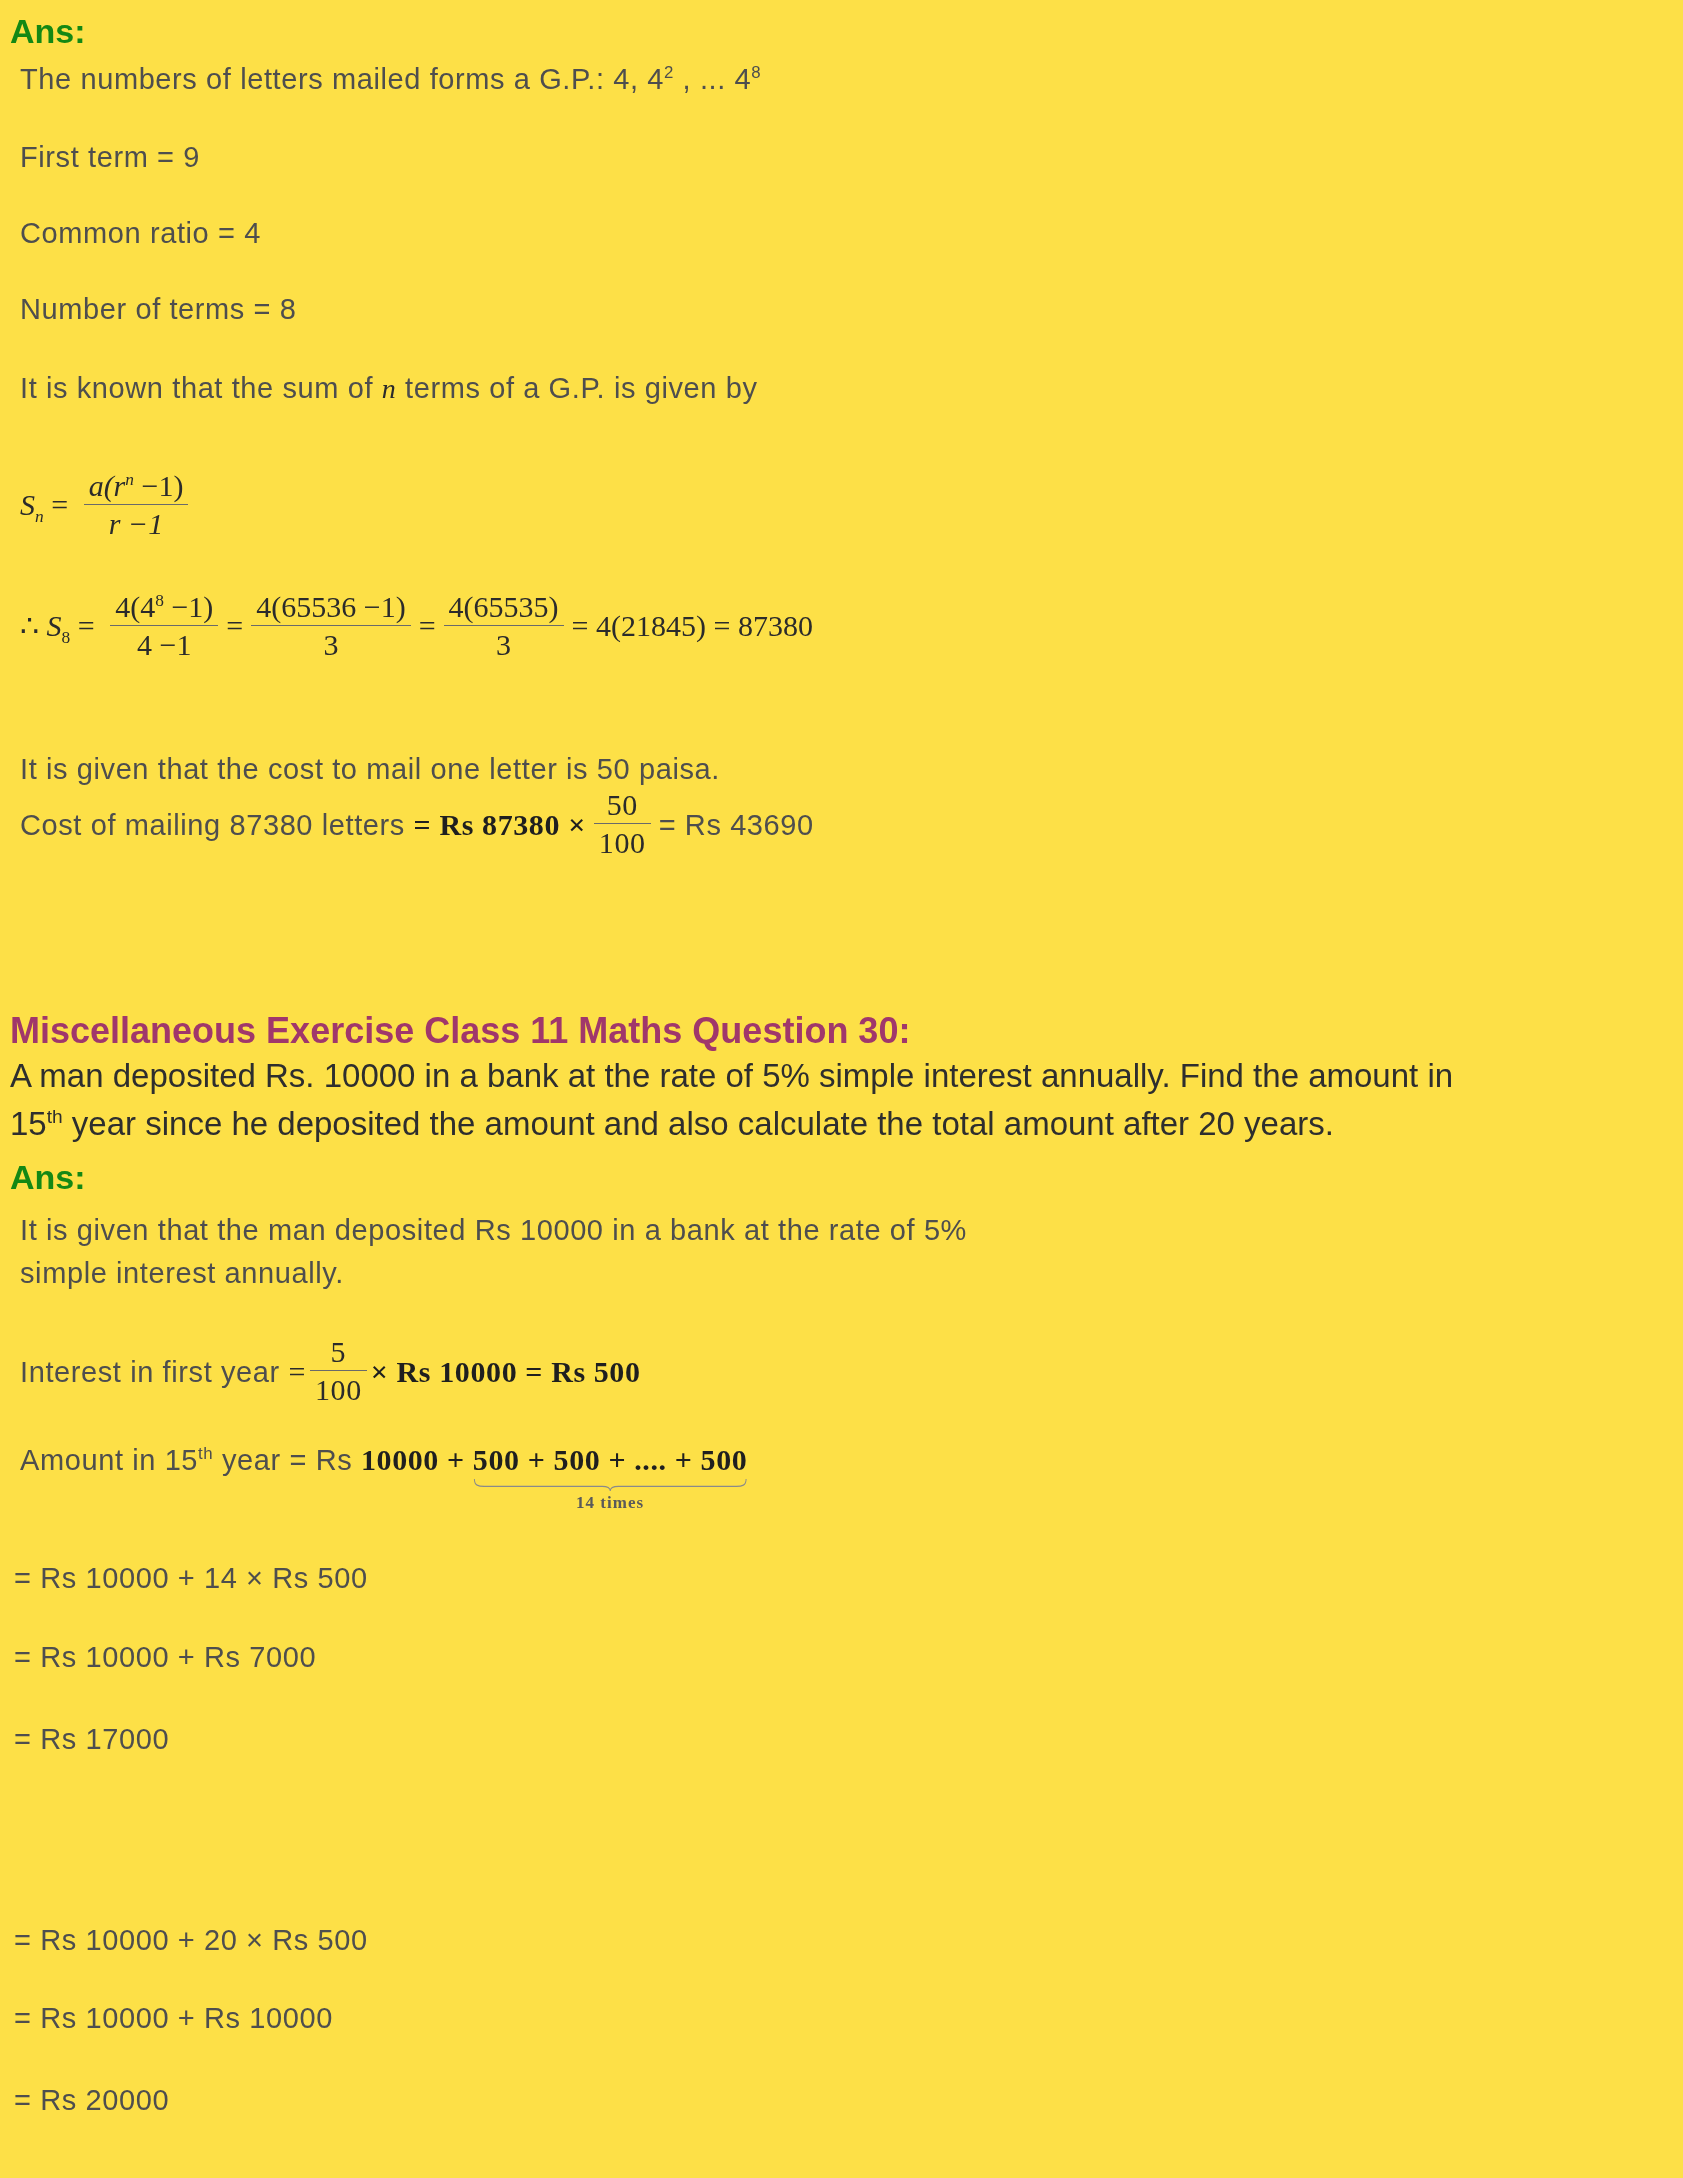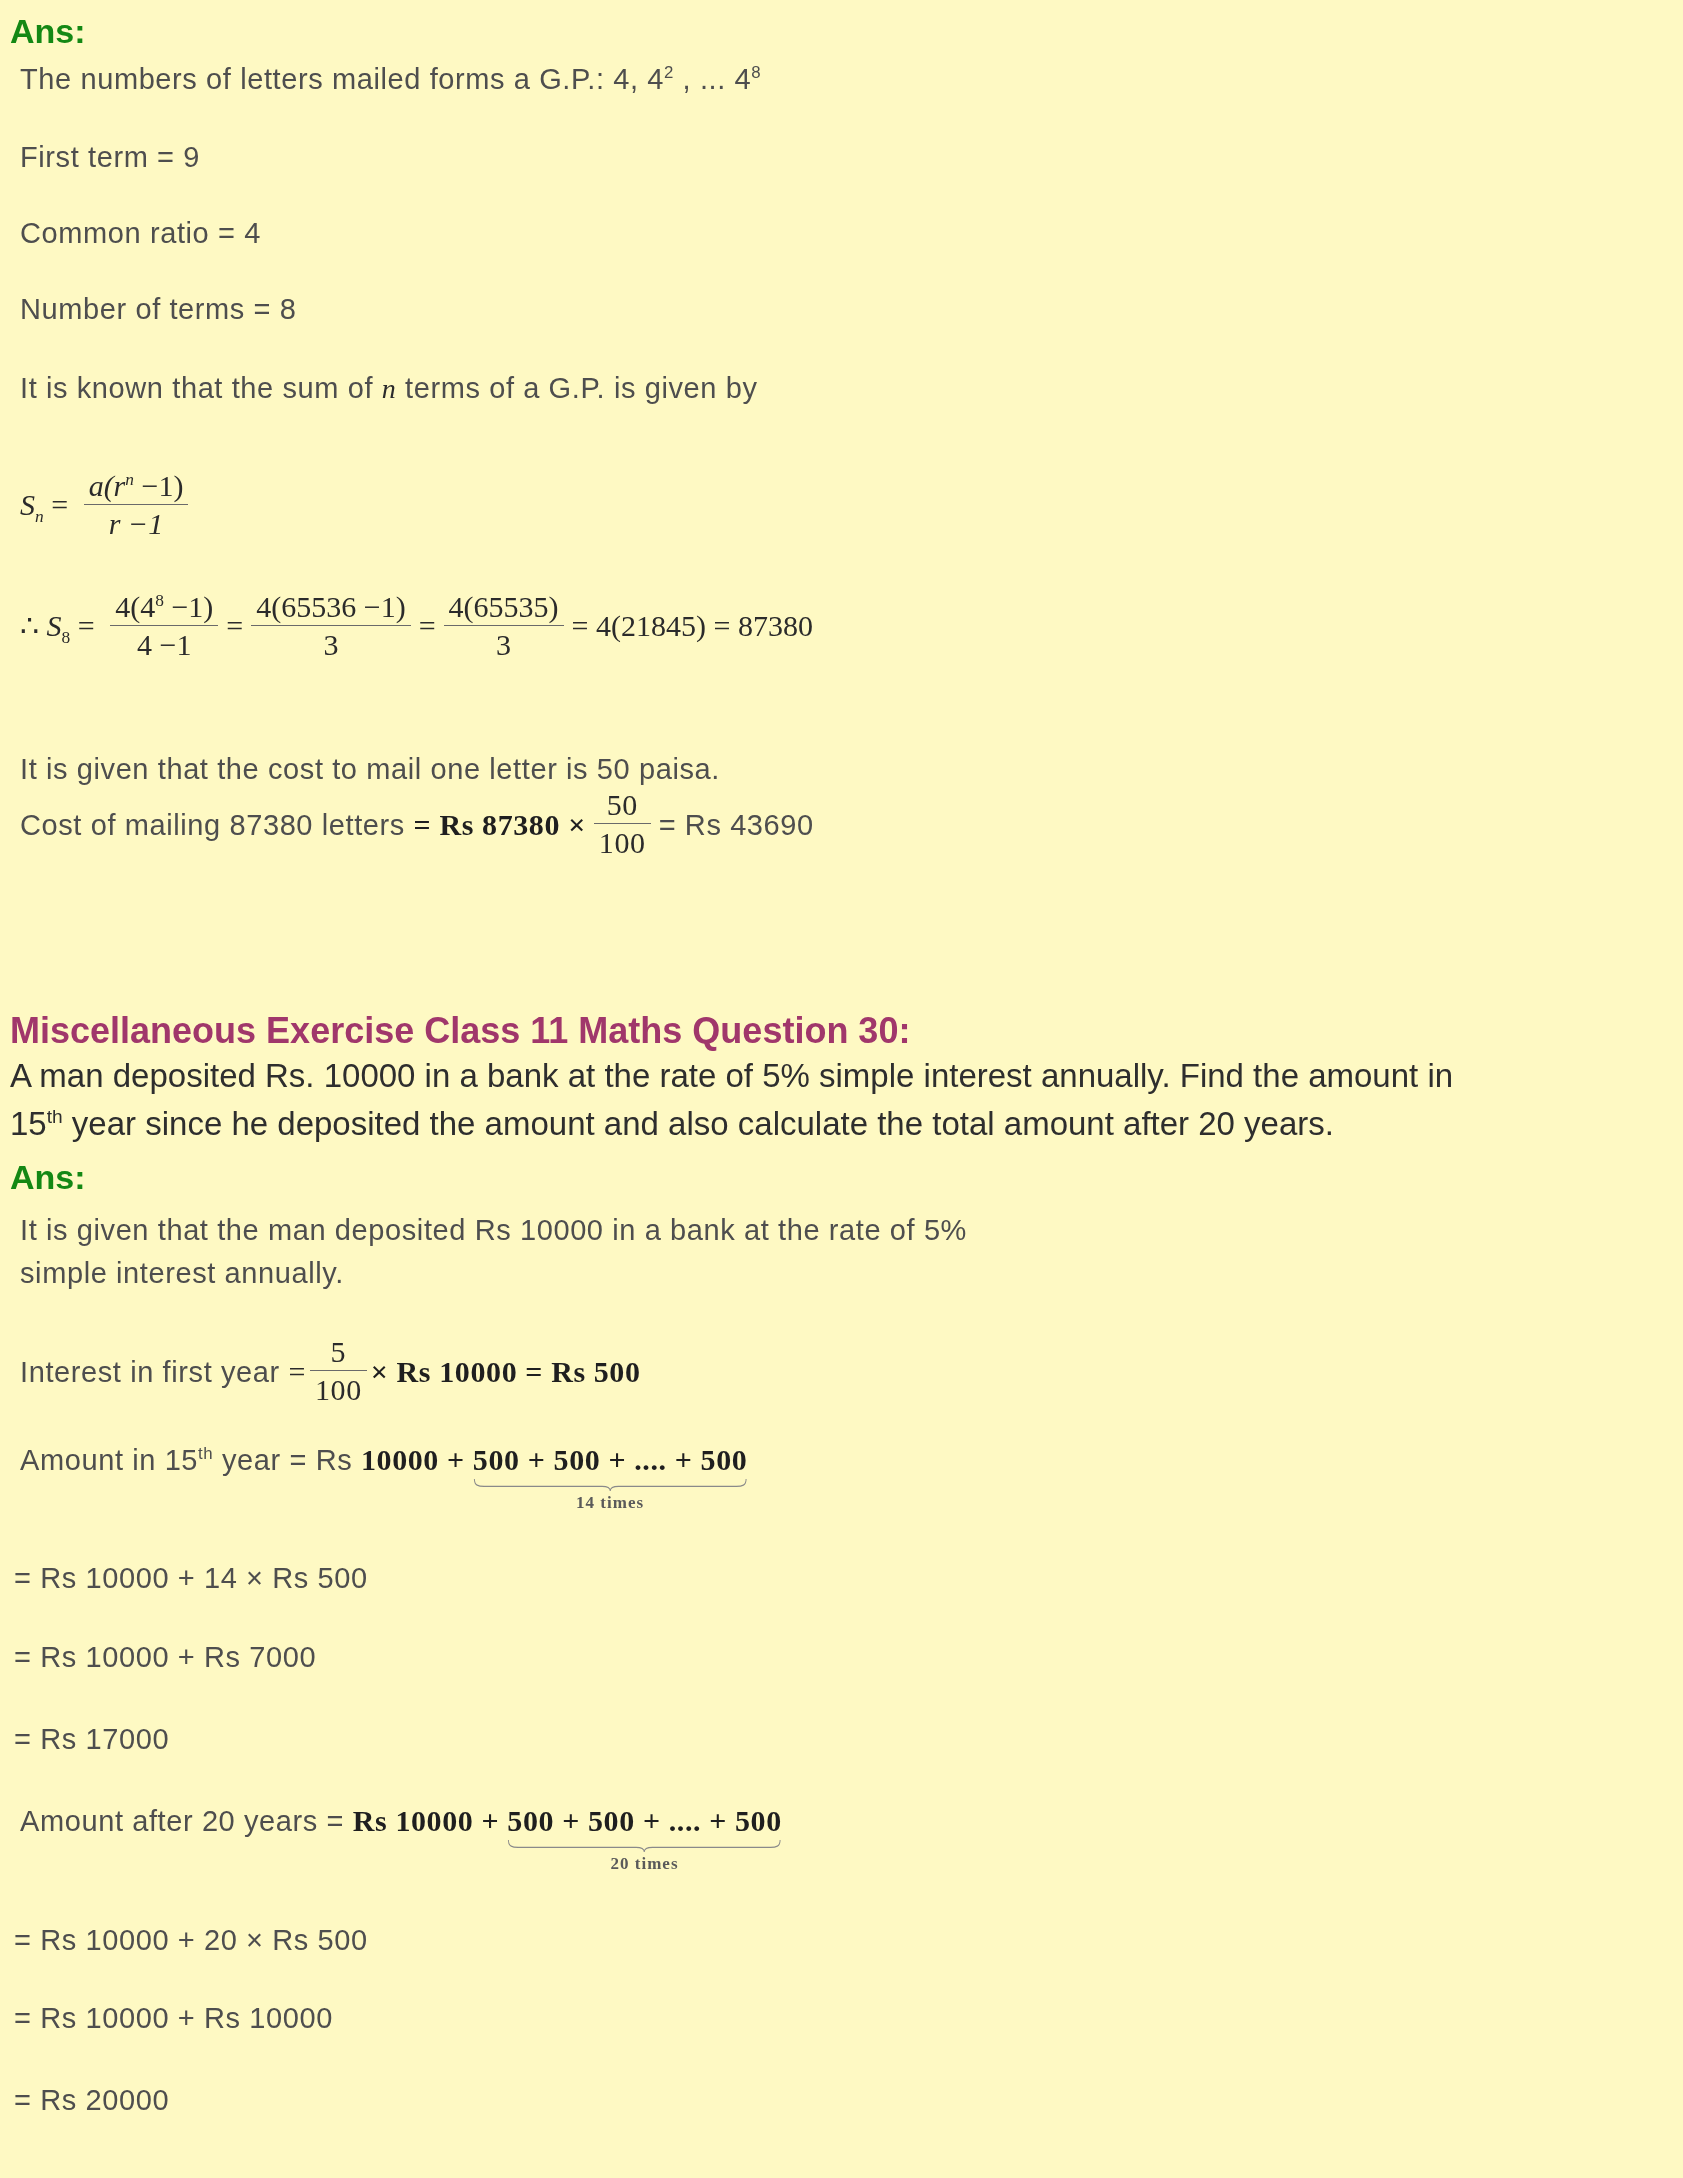--- a/index.html
+++ b/index.html
@@ -5,21 +5,21 @@
   :root {
     --ans_green: #148814;
     --heading_purple: #A0376B;
   }
   * { margin:0; padding:0; box-sizing:border-box; }
   html,body { background:#ffffff; }
   #page {
     position:relative;
     width:1683px;
     height:2178px;
-    background:#fef9c3;
+    background:#fde047;
     overflow:hidden;
     font-family:"Liberation Sans", sans-serif;
   }
   .line { position:absolute; left:16px; white-space:nowrap; }
   
   .goth {
     font-family:"Liberation Sans", sans-serif;
     color:#4e4e4e;
     font-size:29px;
     letter-spacing:0.6px;
@@ -162,25 +162,20 @@
   </div>
 
   <div class="line goth" style="top:1641px; left:14px;">
     <span>= Rs 10000 + Rs 7000</span>
   </div>
 
   <div class="line goth" style="top:1723px; left:14px;">
     <span>= Rs 17000</span>
   </div>
 
-  <div class="line goth" style="top:1804px; left:20px;">
-    <span>Amount after 20 years = </span><span class="ser bold">Rs 10000 + </span><span class="braced ser bold"><span>500 + 500 + .... + 500</span><svg class="brace-svg" viewBox="0 0 400 14" preserveAspectRatio="none">
-          <path d="M2,1 C2,8 8,9 16,9 L188,9 C196,9 200,10 200,14 C200,10 204,9 212,9 L384,9 C392,9 398,8 398,1" fill="none" stroke="#8a8a8a" stroke-width="1.4"></path>
-        </svg><span class="times">20 times</span></span>
-  </div>
 
   <div class="line goth" style="top:1924px; left:14px;">
     <span>= Rs 10000 + 20 × Rs 500</span>
   </div>
 
   <div class="line goth" style="top:2002px; left:14px;">
     <span>= Rs 10000 + Rs 10000</span>
   </div>
 
   <div class="line goth" style="top:2084px; left:14px;">

